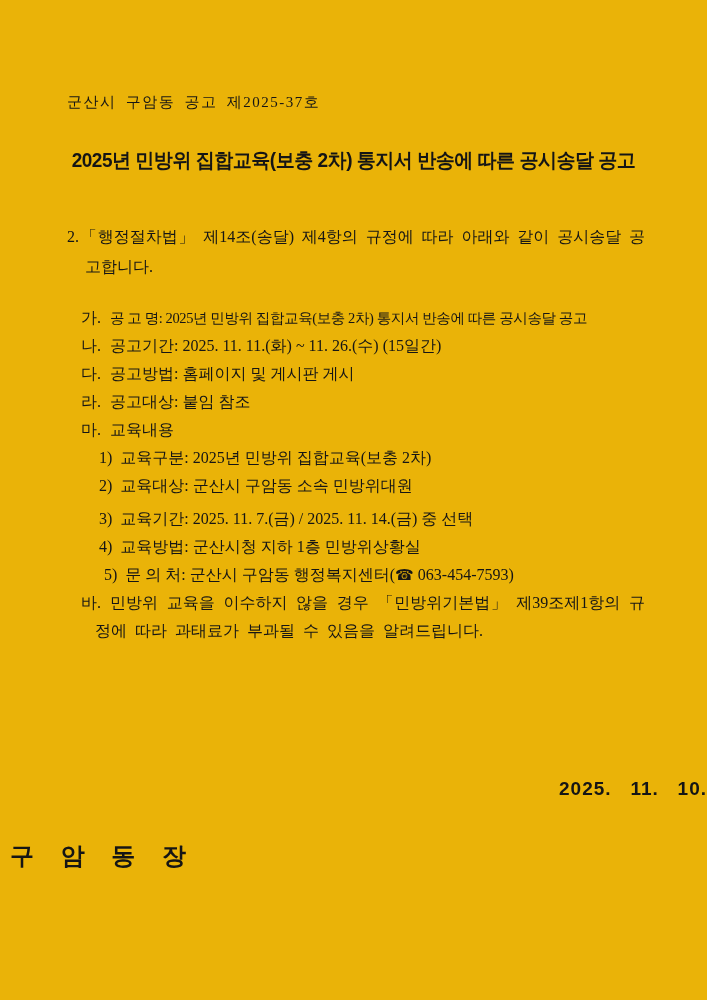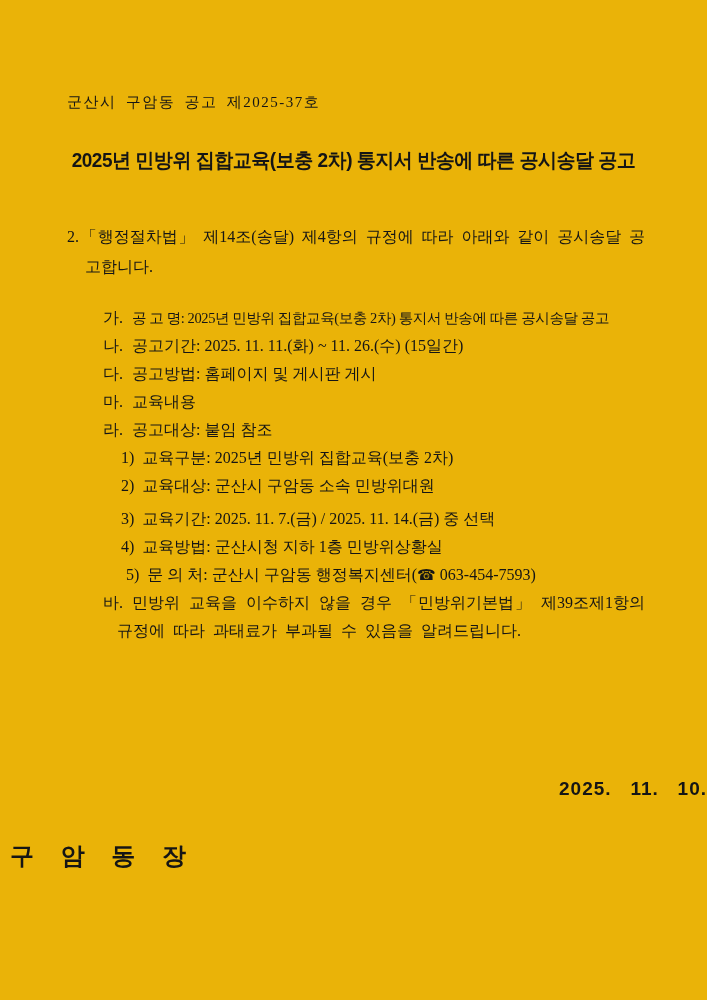--- a/index.html
+++ b/index.html
@@ -45,21 +45,21 @@
     line-height: 30px;
   }
   .para {
     text-align: justify;
     padding-left: 18px;
     text-indent: -18px;
     word-spacing: 3px;
   }
   .para + .para { margin-top: 5px; margin-left: 8px; }
   .para .para-no { margin-right: 1px; }
-  .notice-list { margin-top: 22px; margin-left: 36px; line-height: 28px; }
+  .notice-list { margin-top: 22px; margin-left: 14px; line-height: 28px; }
   .notice-item { white-space: nowrap; }
   .notice-item .item-label { margin-right: 9px; }
   .condensed {
     font-size: 14.5px;
     letter-spacing: -0.4px;
   }
   .edu-list { margin-left: 18px; line-height: 28px; }
   .edu-item { white-space: nowrap; }
   .edu-item .item-label { margin-right: 8px; }
   .edu-item-3 { margin-top: 5px; }
@@ -119,25 +119,25 @@
 
       <div class="notice-item">
         <span class="item-label">나.</span><span>공고기간: 2025. 11. 11.(화) ~ 11. 26.(수) (15일간)</span>
       </div>
 
       <div class="notice-item">
         <span class="item-label">다.</span><span>공고방법: 홈페이지 및 게시판 게시</span>
       </div>
 
       <div class="notice-item">
-        <span class="item-label">마.</span><span>교육내용</span>
+        <span class="item-label">라.</span><span>공고대상: 붙임 참조</span>
       </div>
 
       <div class="notice-item">
-        <span class="item-label">라.</span><span>공고대상: 붙임 참조</span>
+        <span class="item-label">마.</span><span>교육내용</span>
       </div>
 
       <div class="edu-list">
 
         <div class="edu-item">
           <span class="item-label">1)</span><span>교육구분: 2025년 민방위 집합교육(보충 2차)</span>
         </div>
 
         <div class="edu-item">
           <span class="item-label">2)</span><span>교육대상: 군산시 구암동 소속 민방위대원</span>

